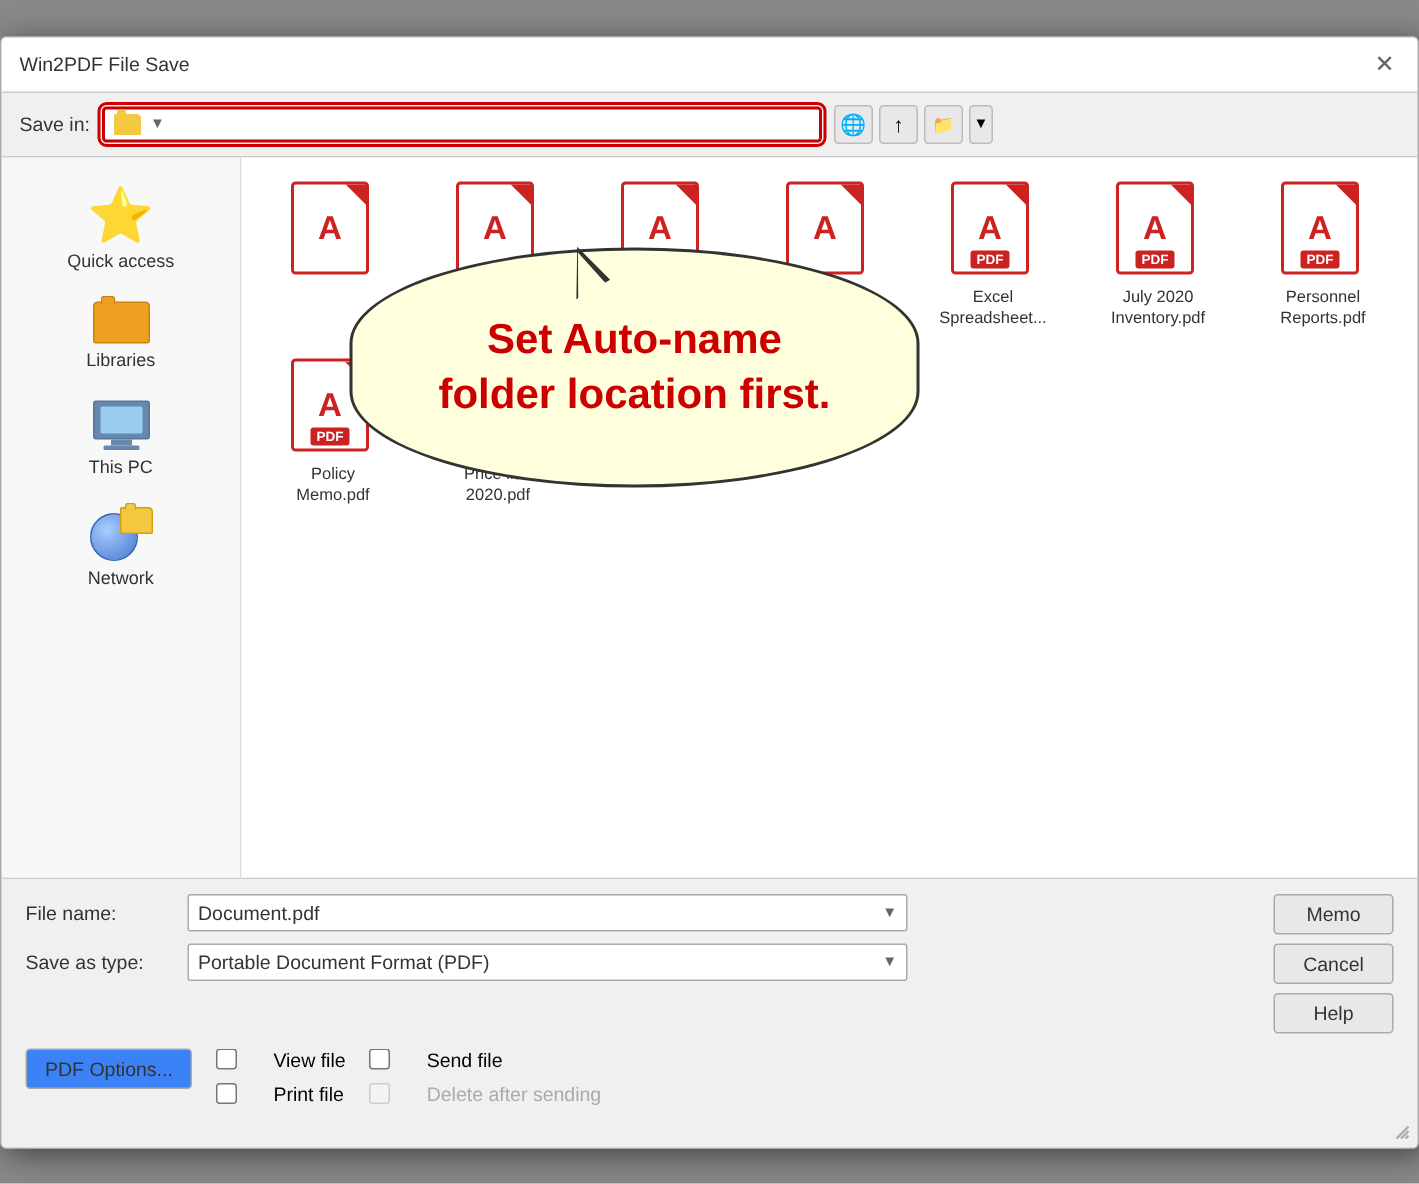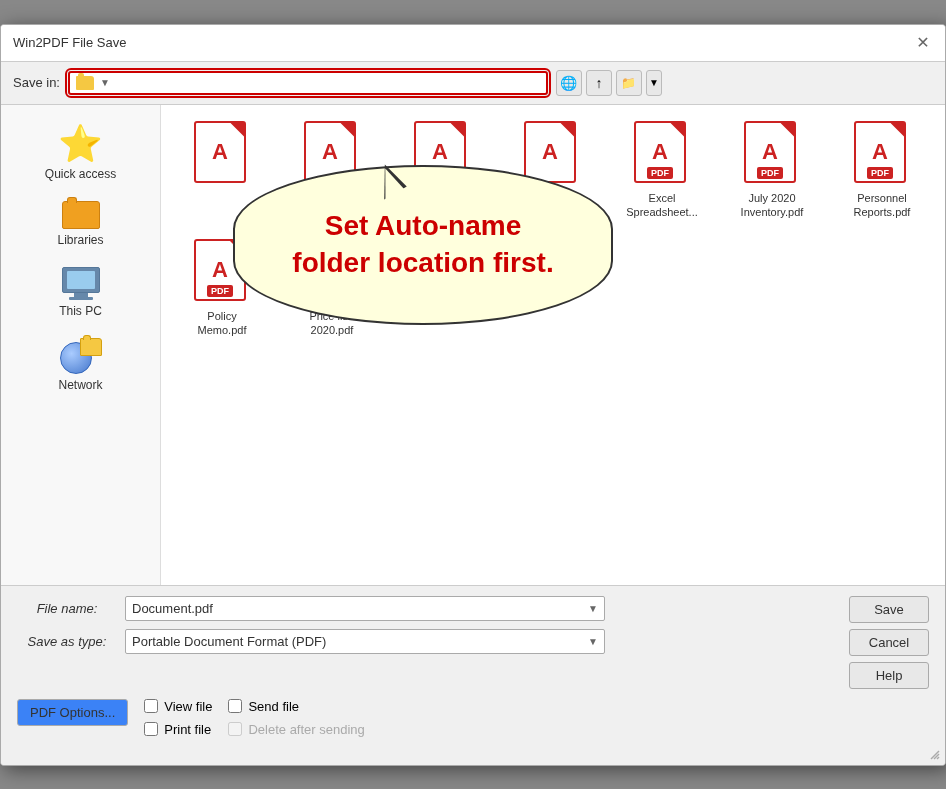--- a/index.html
+++ b/index.html
@@ -291,25 +291,24 @@
       padding: 10px 16px;
     }
     .form-row {
       display: flex;
       align-items: center;
       margin-bottom: 8px;
       gap: 8px;
     }
     .form-label {
       width: 100px;
-      text-align: center;
+      text-align: left;
       font-size: 13px;
       color: #333;
       flex-shrink: 0;
-      font-style: italic;
     }
     .form-input {
       flex: 1;
       max-width: 480px;
       display: flex;
       align-items: center;
       background: white;
       border: 1px solid #aaa;
       border-radius: 2px;
       padding: 4px 6px;
@@ -367,21 +366,21 @@
       color: #333;
       white-space: nowrap;
     }
     .checkboxes-col {
       display: flex;
       flex-direction: column;
       gap: 8px;
     }
     .checkbox-row {
       display: flex;
-      gap: 6px;
+      gap: 24px;
       font-size: 13px;
     }
     .checkbox-row input[type="checkbox"] {
       width: 14px;
       height: 14px;
     }
     .checkbox-label-disabled {
       color: #aaa;
     }
     .resize-handle {
@@ -588,21 +587,21 @@
         <div class="form-row">
           <span class="form-label">Save as type:</span>
           <div class="form-input">
             <span class="form-input-text">Portable Document Format (PDF)</span>
             <span class="form-input-arrow">▼</span>
           </div>
         </div>
       </div>
 
       <div class="action-btns">
-        <button class="action-btn">Save</button>
+        <button class="action-btn">Memo</button>
         <button class="action-btn">Cancel</button>
         <button class="action-btn">Help</button>
       </div>
     </div>
 
     <div class="options-section">
       <button class="pdf-options-btn">PDF Options...</button>
 
       <div class="checkboxes-col">
         <div class="checkbox-row">

